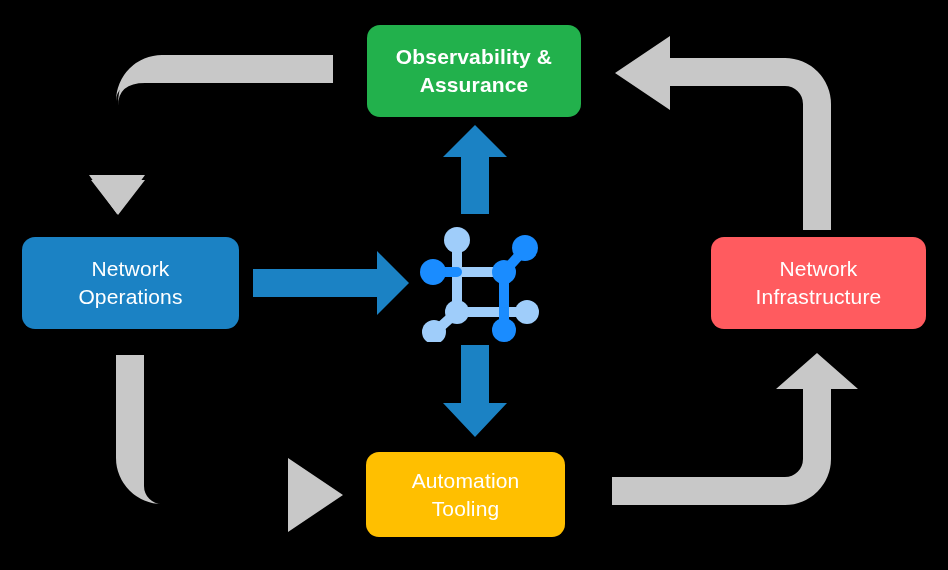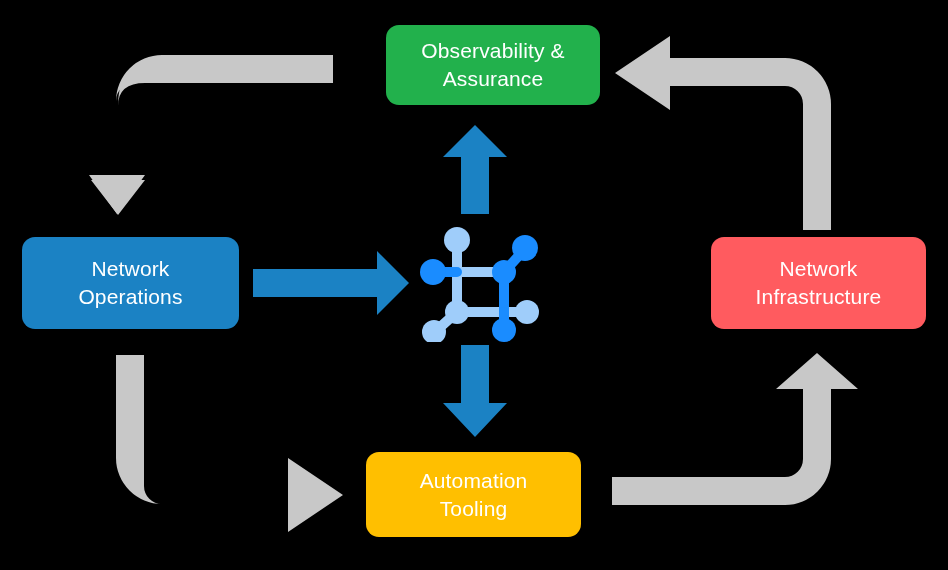--- a/index.html
+++ b/index.html
@@ -38,41 +38,42 @@
     font-weight: 400;
     letter-spacing: 0.15px;
     box-sizing: border-box;
     padding: 4px 10px;
   }
   .node-box span {
     display: block;
     white-space: pre-line;
   }
   #box-observability {
-    left: 386px;
+    left: 367px;
     top: 25px;
     width: 214px;
-    height: 80px;
+    height: 92px;
+    font-weight: bold;
   }
   #box-operations {
     left: 22px;
     top: 237px;
     width: 217px;
     height: 92px;
   }
   #box-infrastructure {
     left: 711px;
     top: 237px;
     width: 215px;
     height: 92px;
   }
   #box-automation {
     left: 366px;
     top: 452px;
-    width: 215px;
+    width: 199px;
     height: 85px;
   }
   #center-icon {
     position: absolute;
     left: 420px;
     top: 220px;
     width: 122px;
     height: 122px;
   }
 </style>

